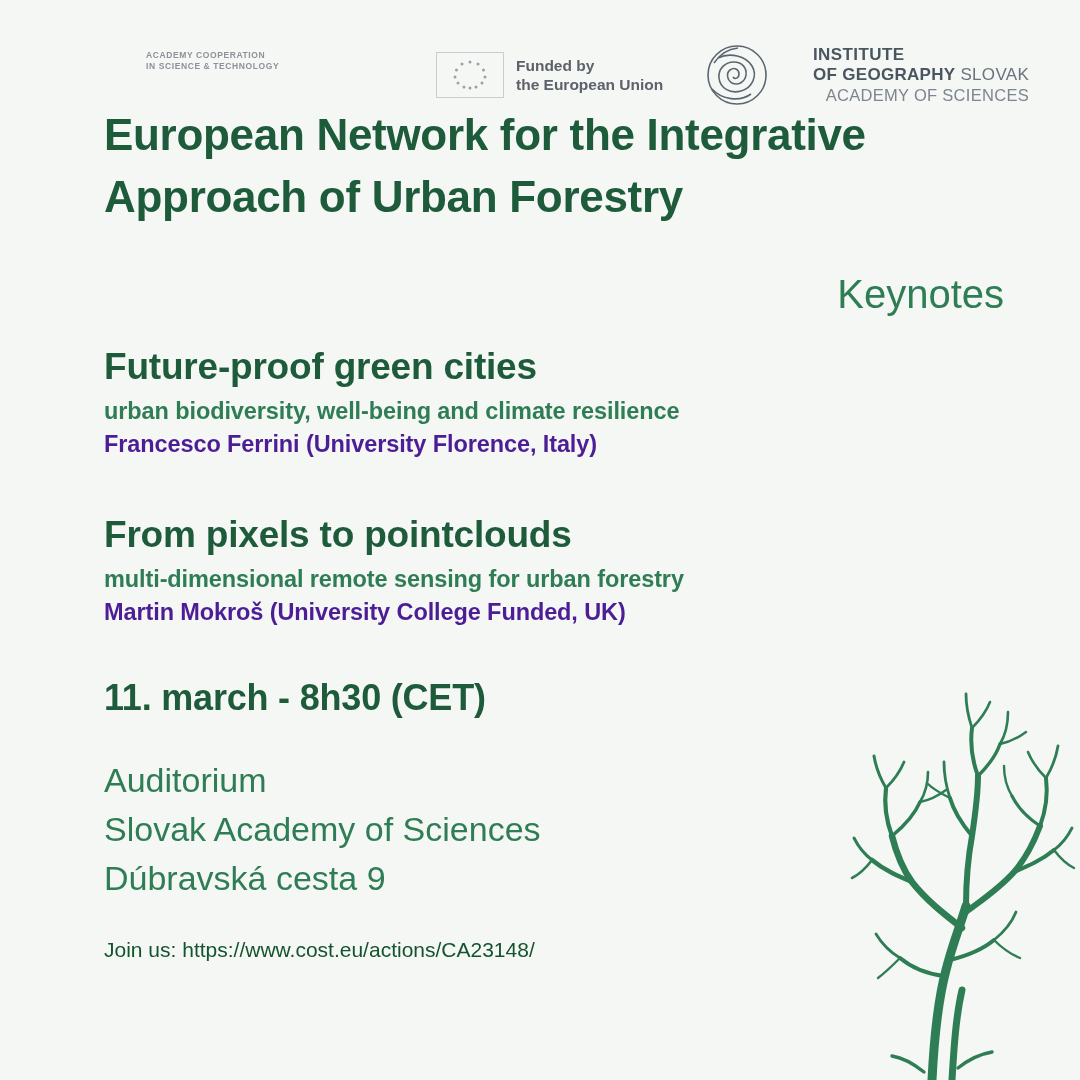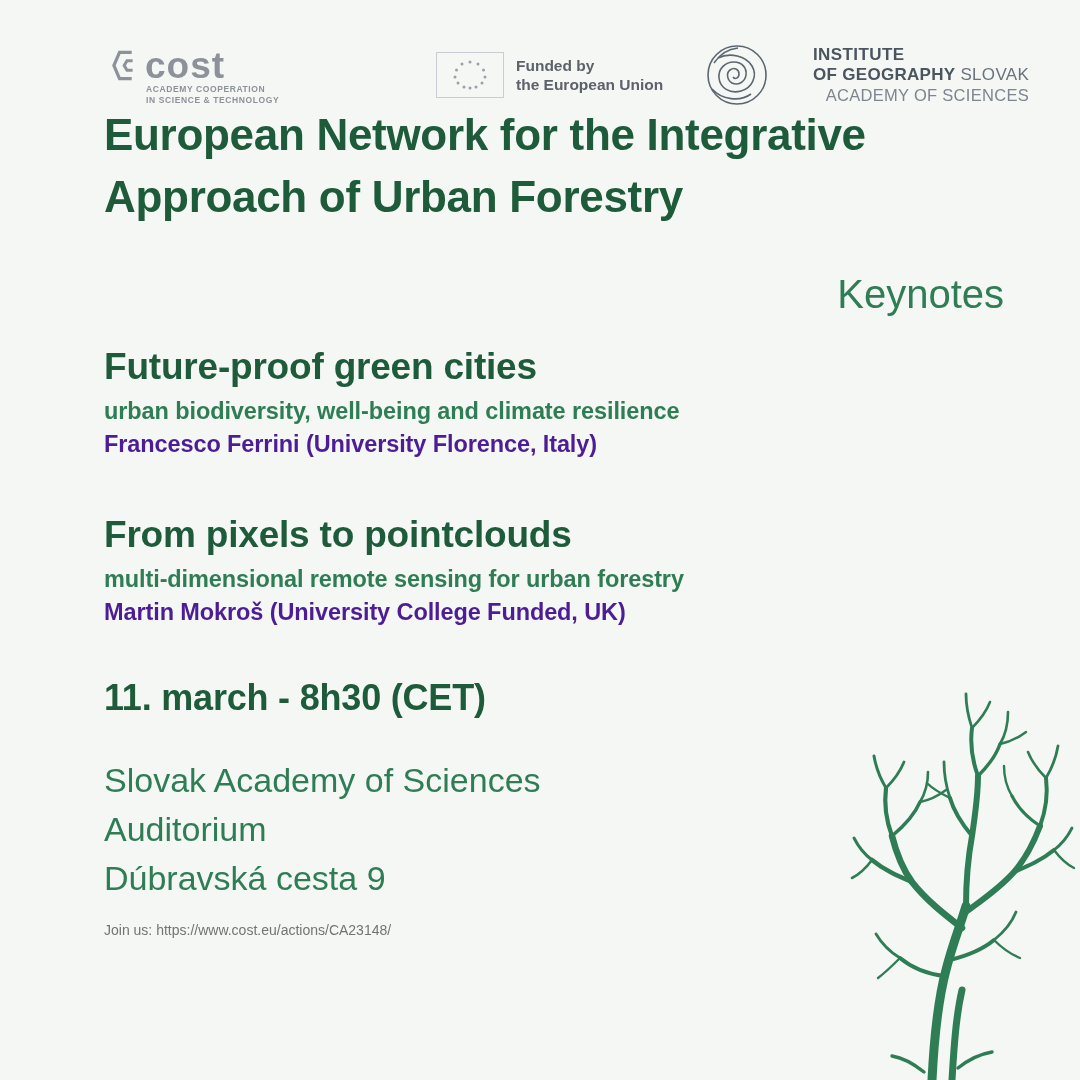--- a/index.html
+++ b/index.html
@@ -195,51 +195,44 @@
   .venue {
     margin-top: 36px;
   }
   .venue-line {
     color: #2f7d54;
     font-size: 34px;
     line-height: 49px;
     font-weight: normal;
   }
   .join {
-    color: #737373;
-    font-size: 14px;
+    color: #14532d;
+    font-size: 21px;
     line-height: 30px;
-    margin-top: 12px;
+    margin-top: 32px;
     font-weight: normal;
   }
 
   
   .tree {
     position: absolute;
     right: -6px;
     bottom: 0;
     width: 330px;
     height: 420px;
   }
 </style>
 </head>
 <body>
 
 <div class="poster">
 
   <div class="logo-bar">
 
     <div class="logo-cost">
-      <div class="cost-word">
-        <svg class="cost-hex" viewBox="0 0 32 34">
-          <path d="M21 3 L8 3 L2 17 L8 31 L21 31" fill="none" stroke="#8d9199" stroke-width="3.4"></path>
-          <path d="M22 12 L16 12 L13 17 L16 22 L22 22" fill="none" stroke="#8d9199" stroke-width="3.2"></path>
-        </svg>
-        <span class="cost-letters">cost</span>
-      </div>
       <div class="cost-sub">ACADEMY COOPERATION</div>
       <div class="cost-sub" style="margin-top:0">IN SCIENCE &amp; TECHNOLOGY</div>
     </div>
 
     <div class="logo-eu">
       <div class="eu-flag">
         <svg class="eu-stars" viewBox="0 0 66 44">
           <g fill="#9aa0aa">
             <circle cx="33" cy="9" r="1.5"></circle>
             <circle cx="41" cy="11" r="1.5"></circle>
@@ -293,22 +286,22 @@
 
     <div class="talk talk-2">
       <div class="talk-title">From pixels to pointclouds</div>
       <div class="talk-sub">multi-dimensional remote sensing for urban forestry</div>
       <div class="talk-speaker">Martin Mokroš (University College Funded, UK)</div>
     </div>
 
     <div class="datetime">11. march - 8h30 (CET)</div>
 
     <div class="venue">
+      <div class="venue-line">Auditorium</div>
       <div class="venue-line">Slovak Academy of Sciences</div>
-      <div class="venue-line">Auditorium</div>
       <div class="venue-line">Dúbravská cesta 9</div>
     </div>
 
     <div class="join">Join us: https://www.cost.eu/actions/CA23148/</div>
   </div>
 
   <svg class="tree" viewBox="0 0 330 420">
     <g fill="none" stroke="#2f7d54" stroke-linecap="round">
 
       <path d="M176 420 C178 380 182 340 190 310 C196 286 204 266 210 246" stroke-width="9"></path>

